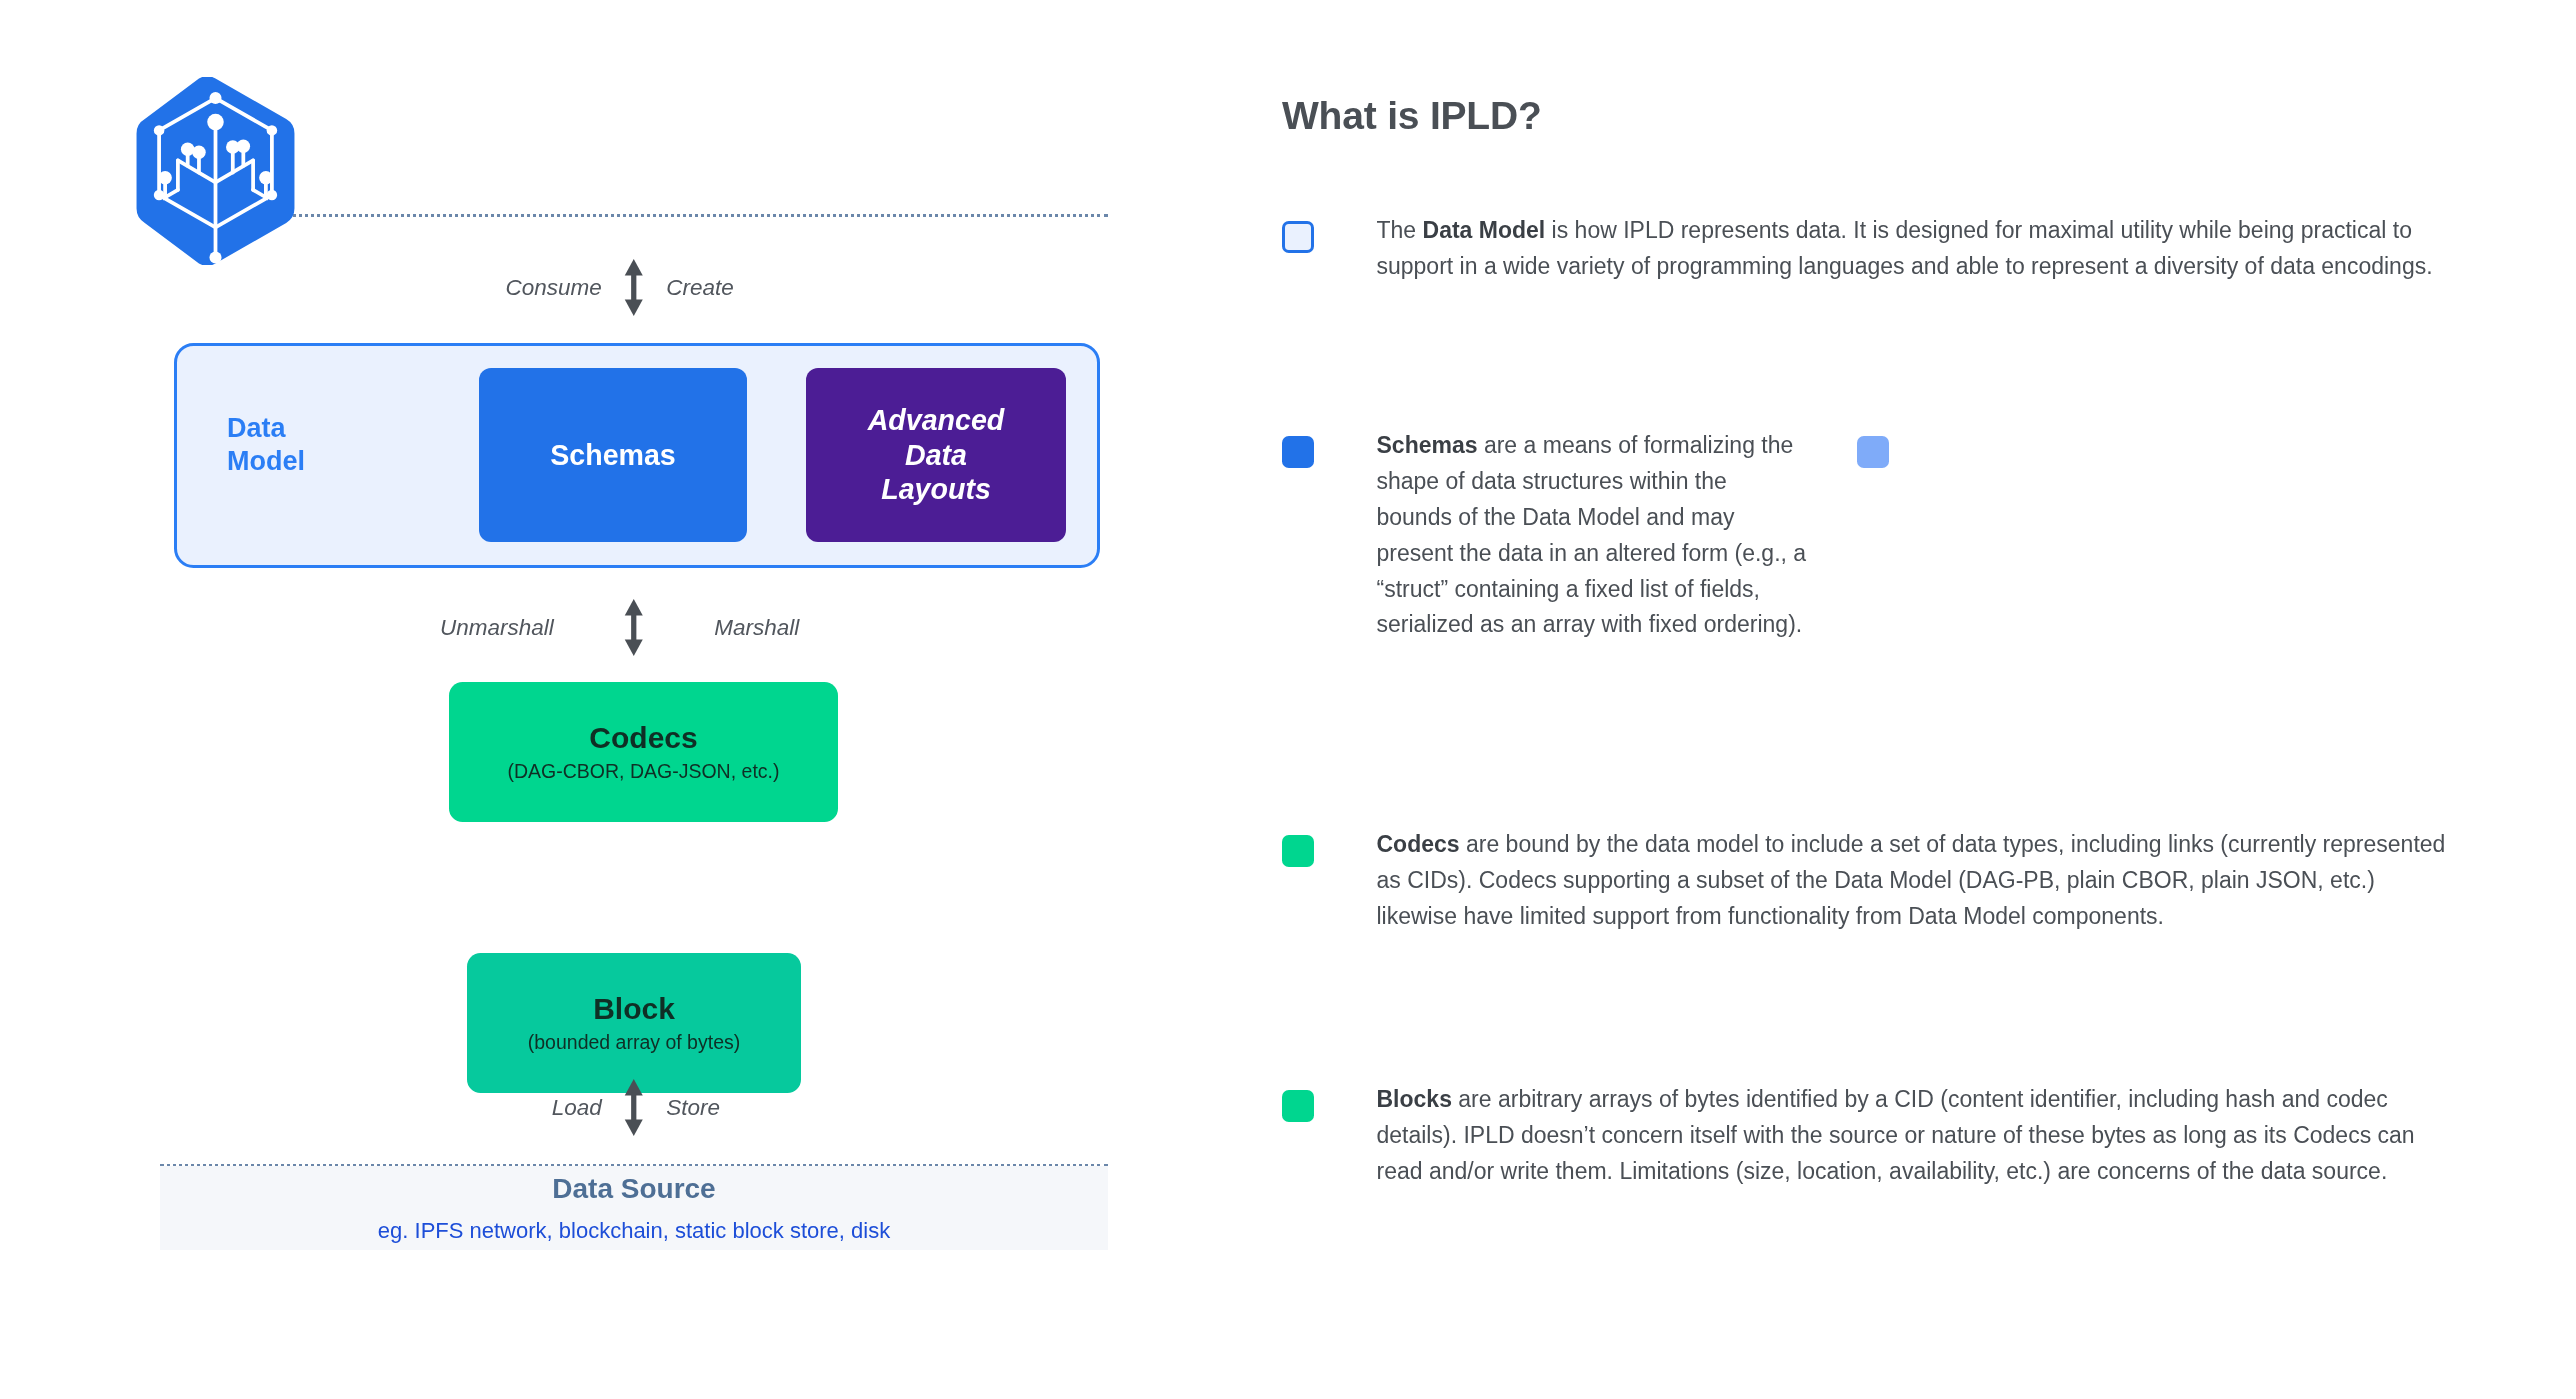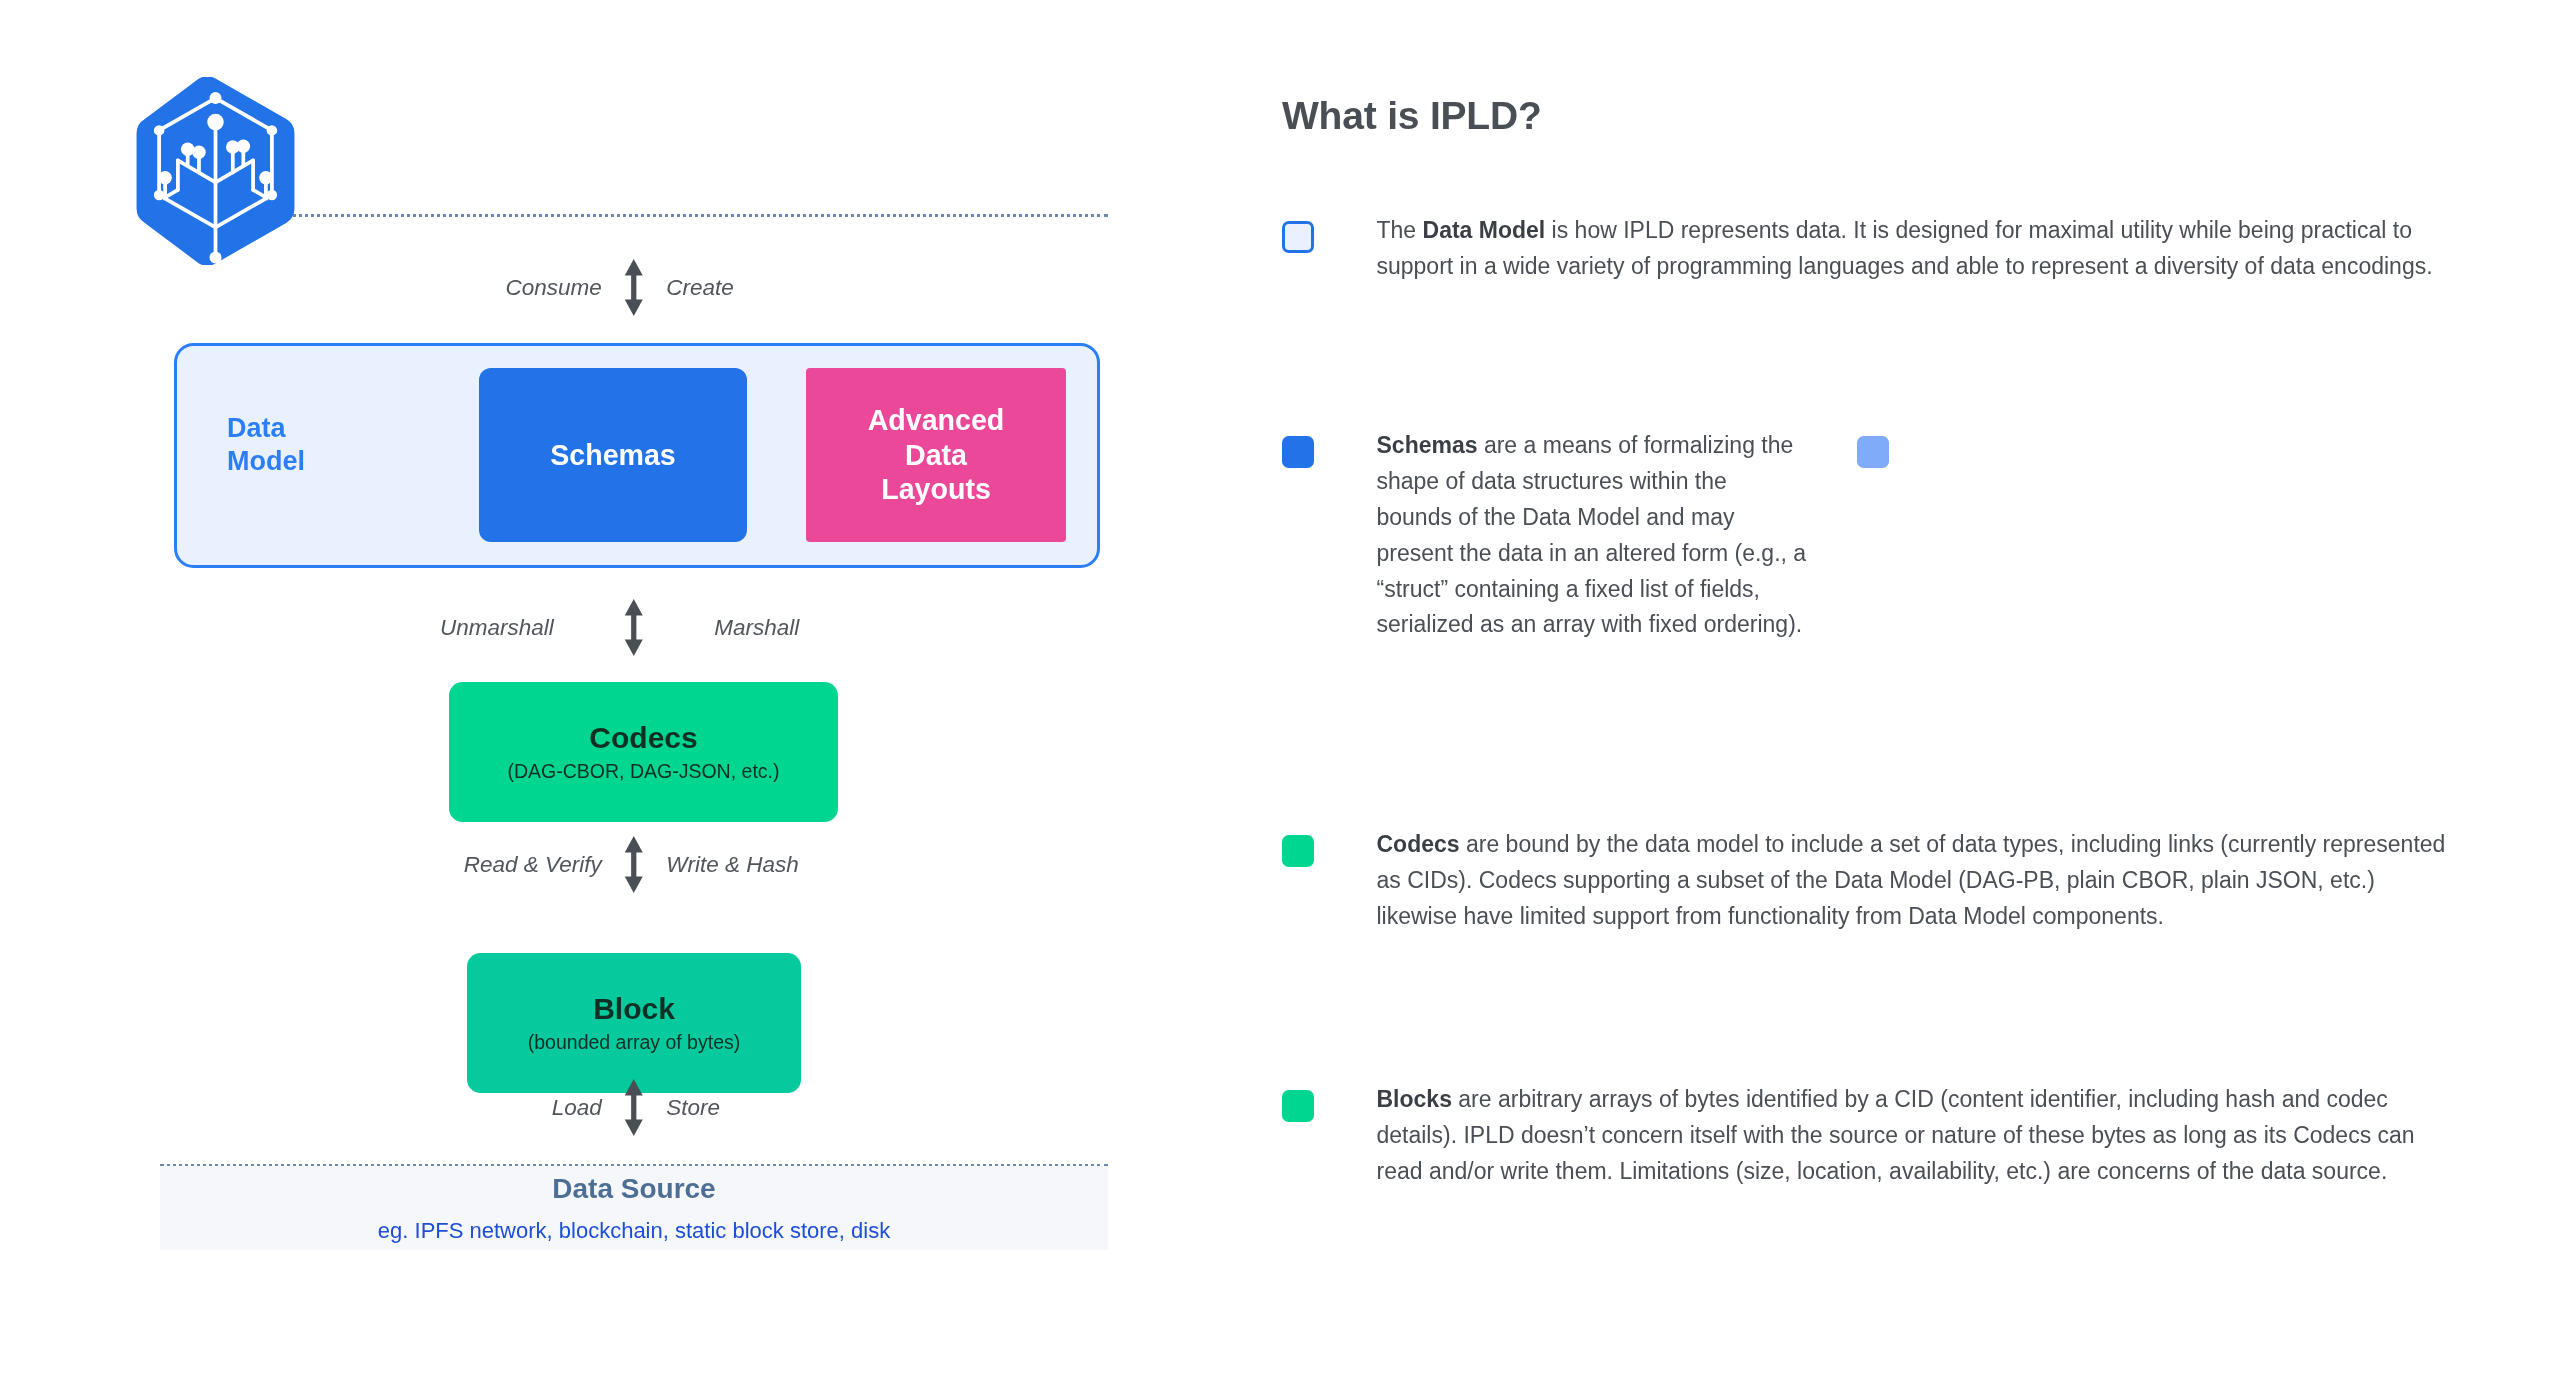--- a/index.html
+++ b/index.html
@@ -122,26 +122,27 @@
     font-size: 28.6px;
     font-weight: bold;
     color: #ffffff;
   }
   #adl-box {
     position: absolute;
     left: 806px;
     top: 368px;
     width: 260px;
     height: 174px;
-    background: #ec4899;
-    border-radius: 4px;
+    background: #4c1d95;
+    border-radius: 12px;
     display: flex;
     align-items: center;
     justify-content: center;
     text-align: center;
+    font-style: italic;
   }
   #adl-label {
     font-size: 28.6px;
     font-weight: bold;
     color: #ffffff;
     line-height: 1.22;
     white-space: pre-line;
   }
 
   
@@ -357,29 +358,20 @@
       <path d="M17 80 L29 58 H5 Z" fill="#4a4f55"></path>
     </svg>
     <div class="arrow-label right">Marshall</div>
   </div>
 
   <div id="codecs-box">
     <div id="codecs-title">Codecs</div>
     <div id="codecs-sub">(DAG-CBOR, DAG-JSON, etc.)</div>
   </div>
 
-  <div class="arrow-row" style="top:833px;">
-    <div class="arrow-label left">Read &amp; Verify</div>
-    <svg class="dbl-arrow" viewBox="0 0 34 84">
-      <path d="M17 4 L29 26 H5 Z" fill="#4a4f55"></path>
-      <rect x="13.5" y="22" width="7" height="40" fill="#4a4f55"></rect>
-      <path d="M17 80 L29 58 H5 Z" fill="#4a4f55"></path>
-    </svg>
-    <div class="arrow-label right">Write &amp; Hash</div>
-  </div>
 
   <div id="block-box">
     <div id="block-title">Block</div>
     <div id="block-sub">(bounded array of bytes)</div>
   </div>
 
   <div class="arrow-row" style="top:1076px;">
     <div class="arrow-label left">Load</div>
     <svg class="dbl-arrow" viewBox="0 0 34 84">
       <path d="M17 4 L29 26 H5 Z" fill="#4a4f55"></path>

